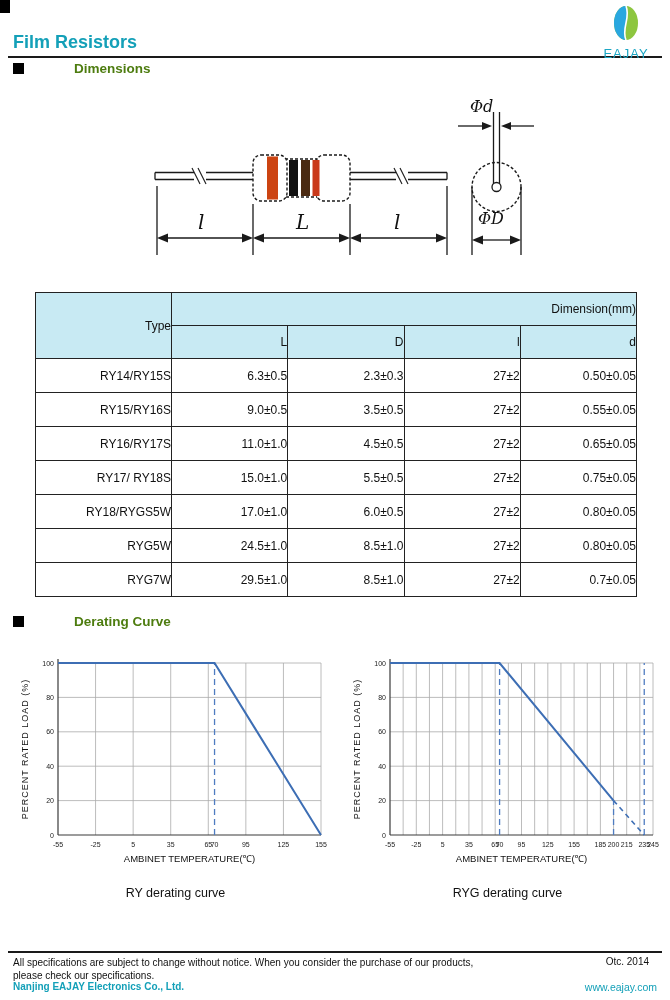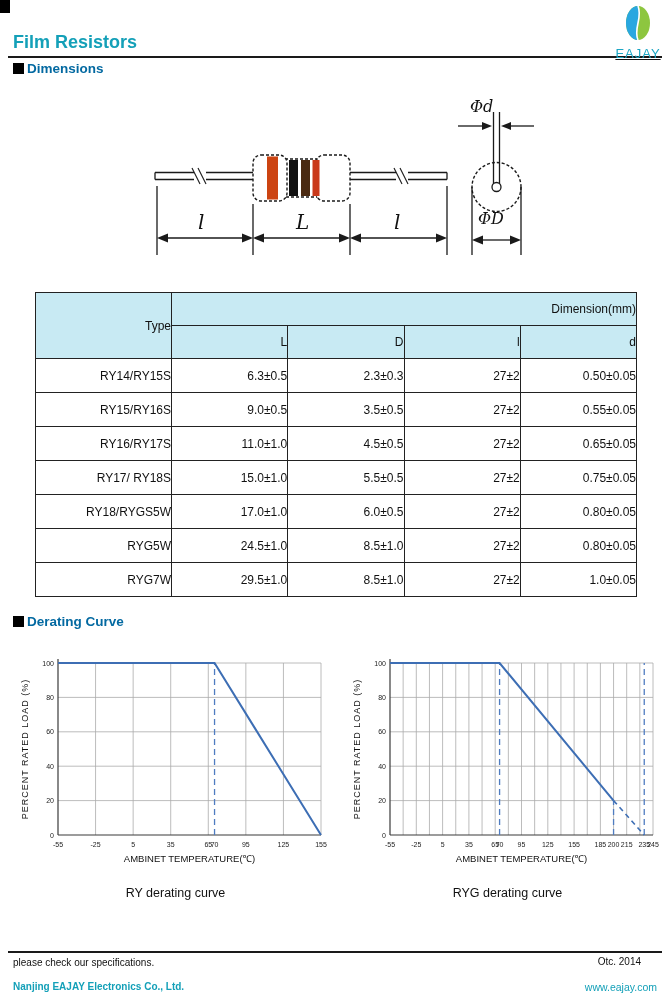--- a/index.html
+++ b/index.html
@@ -4,26 +4,26 @@
 <style>
   html,body{margin:0;padding:0;background:#ffffff;}
   #page{position:relative;width:670px;height:1000px;background:#fff;overflow:hidden;
         font-family:"Liberation Sans", sans-serif;color:#111;}
 
   .corner-mark{position:absolute;left:0;top:0;width:10px;height:13px;background:#000;}
 
   .doc-title{position:absolute;left:13px;top:32px;font-size:18px;font-weight:bold;color:#14a0b8;}
   .header-rule{position:absolute;left:8px;top:56px;width:654px;height:2px;background:#1a1a1a;}
 
-  .logo{position:absolute;right:0;top:4px;width:64px;text-align:center;text-decoration:underline;}
+  .logo{position:absolute;right:12px;top:4px;width:64px;text-align:center;}
   .logo-text{font-size:13px;color:#1ba6c4;letter-spacing:1px;margin-top:0px;}
 
   .section-heading{position:absolute;display:flex;align-items:center;gap:3px;}
   .section-heading .sq{width:11px;height:11px;background:#000;display:inline-block;}
-  .section-heading .txt{font-size:13.5px;font-weight:bold;color:#0369a1;}
+  .section-heading .txt{font-size:13.5px;font-weight:bold;color:#4d7c0f;margin-left:47px;}
   #heading-dimensions{left:13px;top:61px;}
   #heading-derating{left:13px;top:614px;}
 
   #diagram-svg{position:absolute;left:140px;top:88px;}
 
   .dim-table{position:absolute;left:35px;top:292px;border-collapse:collapse;table-layout:fixed;
              width:602px;font-size:12px;}
   .dim-table th,.dim-table td{border:1.4px solid #222;text-align:right;padding:0;}
   .dim-table thead th{background:#c8eaf3;font-weight:normal;height:32px;}
   .dim-table tbody td{height:33px;background:#fff;}
@@ -39,21 +39,21 @@
   .axis{stroke:#3a3a3a;stroke-width:1.2;}
   .tick{font-family:"Liberation Sans",sans-serif;font-size:7px;fill:#222;}
   .curve{stroke:#3d6eb4;stroke-width:2;fill:none;}
   .curve.dash{stroke-dasharray:5,4;stroke-width:1.6;}
   .dashv{stroke:#4f7cc0;stroke-width:1.3;stroke-dasharray:6,4;fill:none;}
   .xlabel{font-family:"Liberation Sans",sans-serif;font-size:9.5px;fill:#111;}
   .ylabel{font-family:"Liberation Sans",sans-serif;font-size:9px;fill:#111;letter-spacing:1px;}
 
   .footer-rule{position:absolute;left:8px;top:951px;width:654px;height:2px;background:#1a1a1a;}
   .footer-note{position:absolute;left:13px;top:956px;font-size:10px;line-height:13px;color:#111;}
-  .footer-date{position:absolute;right:29px;top:956px;font-size:10px;color:#111;}
+  .footer-date{position:absolute;right:21px;top:956px;font-size:10px;color:#111;}
   .footer-company{position:absolute;left:13px;top:981px;font-size:10px;font-weight:bold;color:#14a0b8;}
   .footer-site{position:absolute;right:13px;top:981px;font-size:10.5px;font-weight:normal;color:#14a0b8;}
 
   .dwg{stroke:#1a1a1a;stroke-width:1.3;fill:none;}
   .dwg-dash{stroke:#1a1a1a;stroke-width:1.4;fill:#fff;stroke-dasharray:3,2;}
   .dwg-thin{stroke:#1a1a1a;stroke-width:1.1;fill:none;}
   .dwg-fill{fill:#1a1a1a;stroke:none;}
   .dwg-label{font-family:"DejaVu Serif",serif;font-style:italic;font-size:20px;fill:#111;}
   .dwg-label-sm{font-family:"DejaVu Serif",serif;font-style:italic;font-size:16px;fill:#111;}
 </style>
@@ -208,21 +208,21 @@
           <td>24.5±1.0</td>
           <td>8.5±1.0</td>
           <td>27±2</td>
           <td>0.80±0.05</td>
         </tr>
         <tr>
           <td>RYG7W</td>
           <td>29.5±1.0</td>
           <td>8.5±1.0</td>
           <td>27±2</td>
-          <td>1.0±0.05</td>
+          <td>0.7±0.05</td>
         </tr>
       </tbody>
   </table>
 
   <div id="heading-derating" class="section-heading">
     <span class="sq"></span>
     <span class="txt">Derating Curve</span>
   </div>
 
   <svg id="chart-0" class="chart-svg" width="315" height="225" viewBox="0 0 315 225">
@@ -315,19 +315,20 @@
       <polyline class="curve" points="40,8 149.58333333333334,8 263.54999999999995,145.6"></polyline>
       <text class="xlabel" x="171.5" y="207" text-anchor="middle">AMBINET TEMPERATURE(℃)</text>
       <text class="ylabel" transform="translate(10 94) rotate(-90)" text-anchor="middle">PERCENT RATED LOAD (%)</text>
     </svg>
 
   <div id="caption-1" class="chart-caption">RYG derating curve</div>
   <div id="caption-0" class="chart-caption">RY derating curve</div>
 
   <div class="footer-rule"></div>
   <div class="footer-note">
+    <div>All specifications are subject to change without notice. When you consider the purchase of our products,</div>
     <div>please check our specifications.</div>
   </div>
   <div class="footer-date">Otc. 2014</div>
   <div class="footer-company">Nanjing EAJAY Electronics Co., Ltd.</div>
   <div class="footer-site">www.eajay.com</div>
 
 </div>
 
 </body></html>

